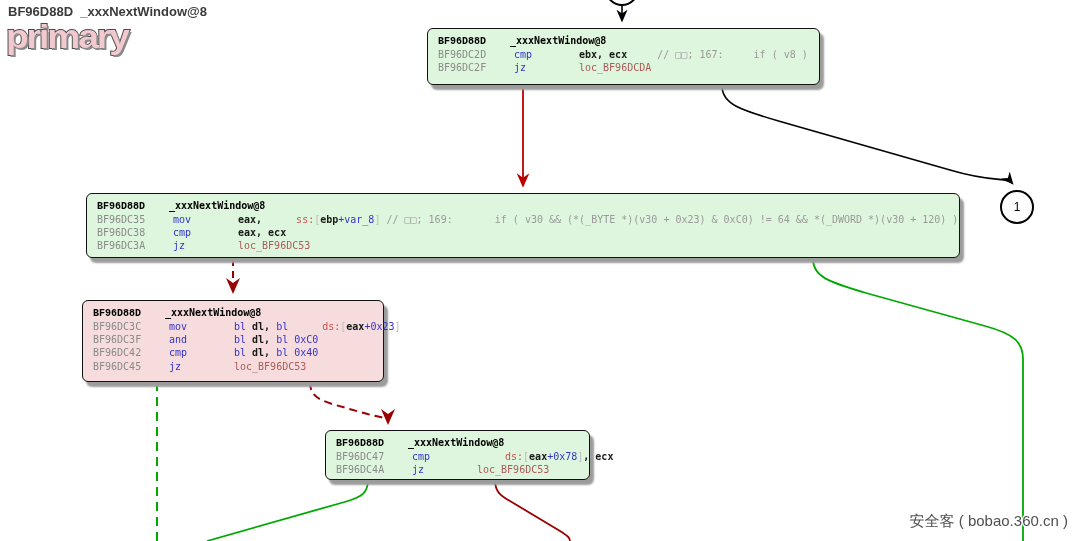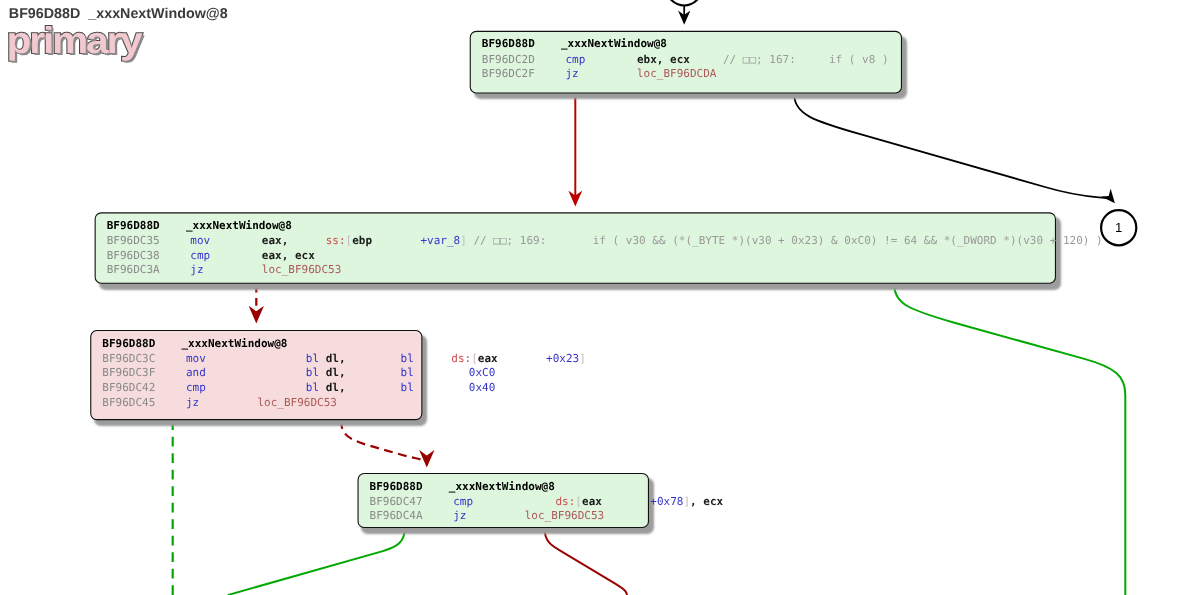--- a/index.html
+++ b/index.html
@@ -14,26 +14,26 @@
     text-shadow:2px 2px 0 #8a8a8a;transform:scaleY(0.92);transform-origin:left top;}
   
   .bb{position:absolute;border:1.6px solid #111;border-radius:6px;
     box-shadow:4px 5px 2px #9c9c9c;padding:5px 0 0 0;box-sizing:border-box;
     font-size:10px;line-height:13.2px;white-space:pre;}
   .bb.green{background:#ddf6dd;}
   .bb.pink{background:#f6dcdc;}
   .hdr{font-weight:bold;color:#000;height:14px;padding-left:10px;}
   .row{height:13.2px;padding-left:10px;color:#1a1a1a;}
   .addr{display:inline-block;width:76px;color:#8a8a8a;}
-  .hdr .addr{color:#000;width:72px;}
+  .hdr .addr{color:#000;width:72px;font-family:Liberation Mono, monospace;}
   .mn{display:inline-block;width:65px;color:#3434cc;}
   .op{color:#1a1a1a;font-weight:bold;}
   .seg{color:#cc5050;margin-left:28px;}
   .br{color:#bdbdbd;}
-  .num{color:#3434cc;margin-left:44px;}
+  .num{color:#3434cc;}
   .loc{color:#ad5a5a;margin-top:20px;}
   .com{color:#9a9a9a;}
   
   svg.edges{position:absolute;left:0;top:0;pointer-events:none;}
   
   .gnode{position:absolute;width:34px;height:34px;border:2px solid #000;border-radius:50%;
     background:#fff;box-sizing:border-box;text-align:center;
     font-family:"Liberation Sans",sans-serif;font-size:12px;line-height:30px;color:#000;}
   .watermark{position:absolute;right:12px;top:512px;font-family:"Liberation Sans",sans-serif;
     font-size:15px;color:#4f4f4f;white-space:pre;
@@ -85,13 +85,14 @@
   <div class="bb green" style="left:86px;top:193px;width:874px;height:65px;"><div class="hdr"><span class="addr">BF96D88D</span><span class="">_xxxNextWindow@8</span></div><div class="row"><span class="addr">BF96DC35</span><span class="mn">mov</span><span class="op">eax, </span><span class="seg">ss:</span><span class="br">[</span><span class="op">ebp</span><span class="num">+var_8</span><span class="br">]</span><span class="com"> // □□; 169:       if ( v30 &amp;&amp; (*(_BYTE *)(v30 + 0x23) &amp; 0xC0) != 64 &amp;&amp; *(_DWORD *)(v30 + 120) )</span></div><div class="row"><span class="addr">BF96DC38</span><span class="mn">cmp</span><span class="op">eax, ecx</span></div><div class="row"><span class="addr">BF96DC3A</span><span class="mn">jz</span><span class="loc">loc_BF96DC53</span></div></div>
 
   <div class="bb pink" style="left:82px;top:300px;width:302px;height:82px;"><div class="hdr"><span class="addr">BF96D88D</span><span class="">_xxxNextWindow@8</span></div><div class="row"><span class="addr">BF96DC3C</span><span class="mn">mov</span><span class="num">bl</span><span class="op"> dl, </span><span class="num">bl</span><span class="op"> </span><span class="seg">ds:</span><span class="br">[</span><span class="op">eax</span><span class="num">+0x23</span><span class="br">]</span></div><div class="row"><span class="addr">BF96DC3F</span><span class="mn">and</span><span class="num">bl</span><span class="op"> dl, </span><span class="num">bl</span><span class="op"> </span><span class="num">0xC0</span></div><div class="row"><span class="addr">BF96DC42</span><span class="mn">cmp</span><span class="num">bl</span><span class="op"> dl, </span><span class="num">bl</span><span class="op"> </span><span class="num">0x40</span></div><div class="row"><span class="addr">BF96DC45</span><span class="mn">jz</span><span class="loc">loc_BF96DC53</span></div></div>
 
   <div class="bb green" style="left:325px;top:430px;width:265px;height:50px;"><div class="hdr"><span class="addr">BF96D88D</span><span class="">_xxxNextWindow@8</span></div><div class="row"><span class="addr">BF96DC47</span><span class="mn">cmp</span><span class="seg">ds:</span><span class="br">[</span><span class="op">eax</span><span class="num">+0x78</span><span class="br">]</span><span class="op">, ecx</span></div><div class="row"><span class="addr">BF96DC4A</span><span class="mn">jz</span><span class="loc">loc_BF96DC53</span></div></div>
 
   <div class="gnode" style="left:1000px;top:190px;">
     <span>1</span>
   </div>
 
+  <div class="watermark">安全客 ( bobao.360.cn )</div>
 </div>
 
 </body></html>

